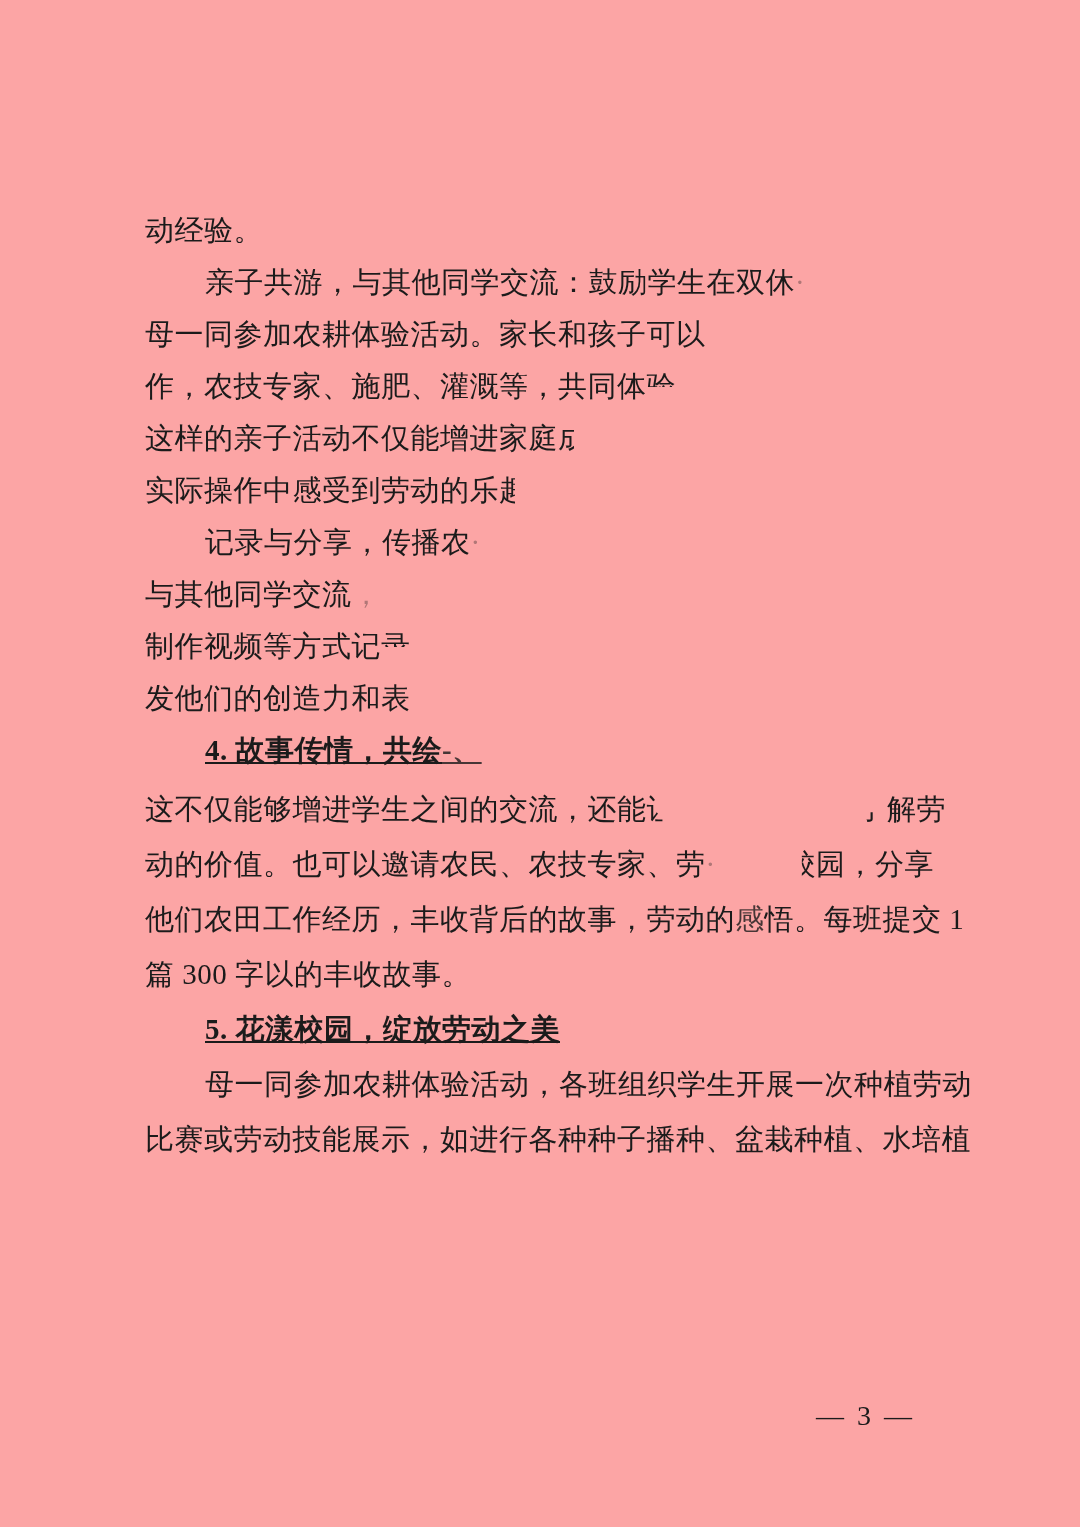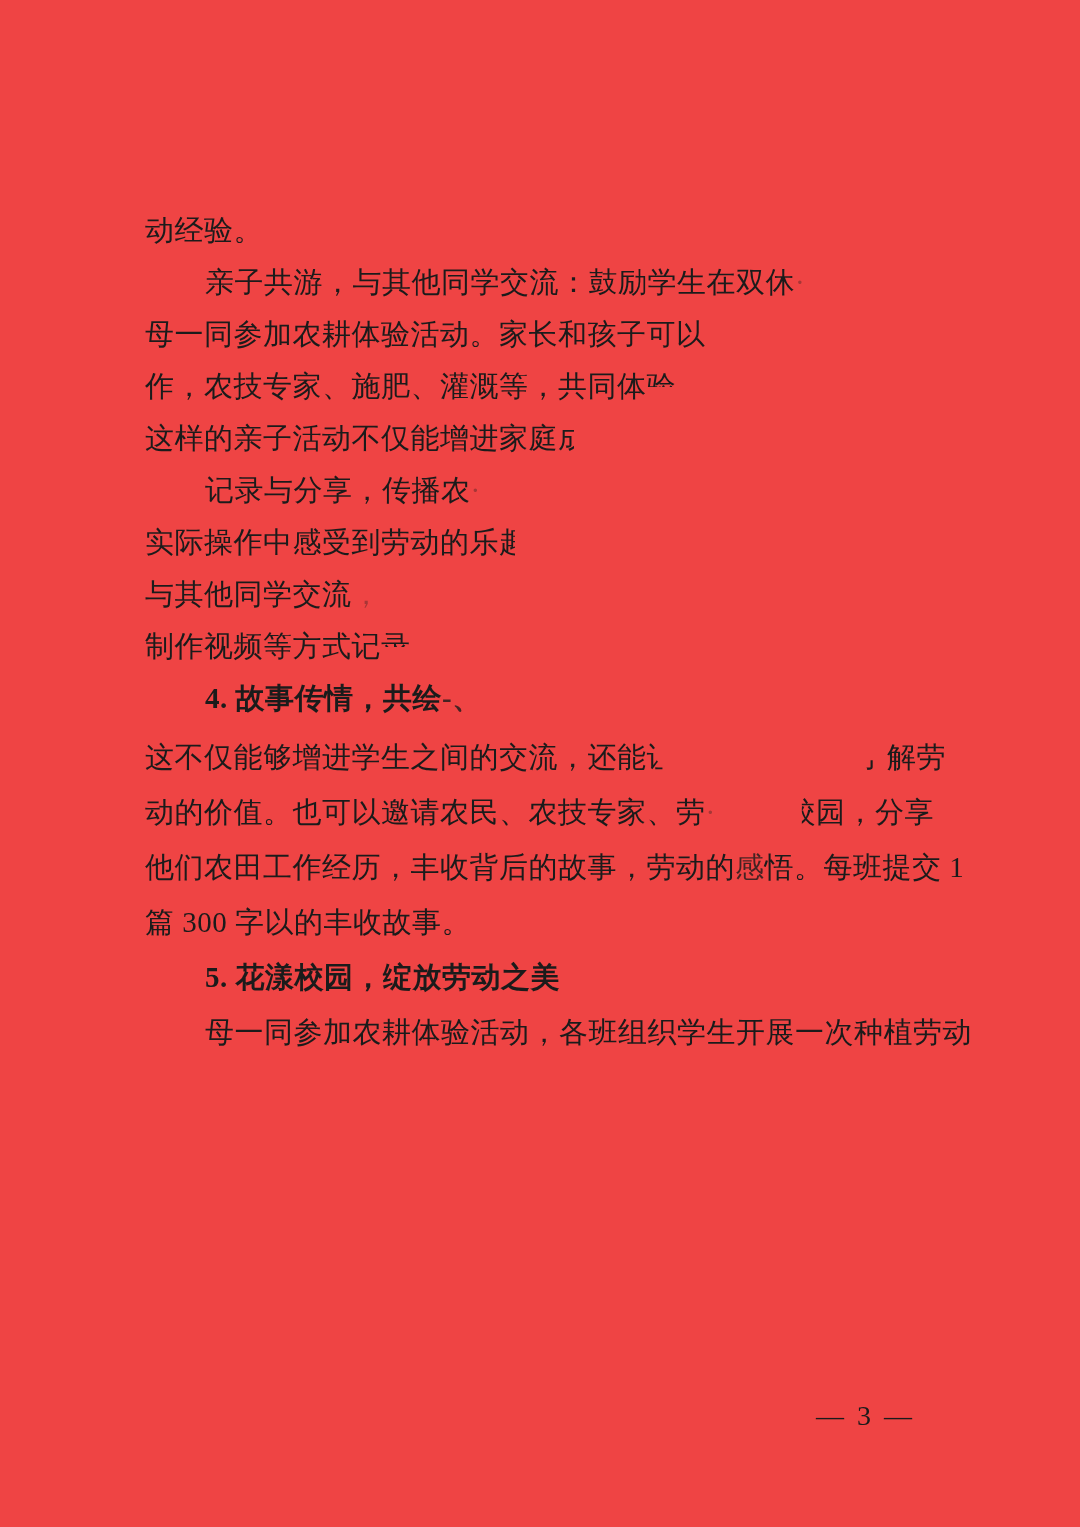--- a/index.html
+++ b/index.html
@@ -1,39 +1,39 @@
 <!DOCTYPE html>
 <html><head>
 <meta charset="utf-8">
 <style>
   html,body{margin:0;padding:0;background:#e8e8e8;}
   .page{
     position:relative;
     width:1080px;height:1527px;
-    background:#ef4444;
+    background:#fca5a5;
     overflow:hidden;
     font-family:"Liberation Serif","DejaVu Serif",serif;
     color:#1b1b1b;
   }
   .textblock{
     position:absolute;
     left:145px;top:204px;
     width:815px;
     font-size:29px;
   }
   .stanza-a .line{height:52px;line-height:52px;}
   .stanza-b{margin-top:6px;}
   .stanza-b .line{height:55px;line-height:55px;}
   .line{
     position:relative;
     white-space:nowrap;
     letter-spacing:0.5px;
   }
   .line.indent{text-indent:60px;}
-  .line.bold{font-weight:700;}
+  .line.bold{font-weight:700;text-decoration:underline;}
   .seg{display:inline;}
   .seg.half-left{display:inline-block;clip-path:inset(0 46% 0 0);}
   .seg.half-right{display:inline-block;clip-path:inset(0 0 0 52%);}
   .seg.half-top{display:inline-block;clip-path:inset(0 0 48% 0);}
   .seg.half-bottom{display:inline-block;clip-path:inset(55% 0 0 0);}
   .seg.faded{opacity:.5;}
   .seg.faint{opacity:.33;}
   .seg.dim{opacity:.8;}
   .rfrag{position:absolute;right:12px;top:0;text-indent:0;}
   .footer{
@@ -49,29 +49,31 @@
 <body>
 
 <div class="page">
   <div class="textblock">
     <div class="stanza stanza-a" id="stanza-a">
         <div class="line"><span class="seg">动经验。</span></div>
         <div class="line indent"><span class="seg">亲子共游，与其他同学交流：鼓励学生在双休</span><span class="seg faint">·</span></div>
         <div class="line"><span class="seg">母一同参加农耕体验活动。家长和孩子可以</span></div>
         <div class="line"><span class="seg">作，农技专家、施肥、灌溉等，共同体</span><span class="seg half-top">验</span></div>
         <div class="line"><span class="seg">这样的亲子活动不仅能增进家庭</span><span class="seg half-left">成</span></div>
+        <div class="line"><span class="seg">实际操作中感受到劳动的乐</span><span class="seg half-left">趣</span></div>
         <div class="line indent"><span class="seg">记录与分享，传播农</span><span class="seg faint">·</span></div>
-        <div class="line"><span class="seg">实际操作中感受到劳动的乐</span><span class="seg half-left">趣</span></div>
         <div class="line"><span class="seg">与其他同学交流</span><span class="seg faint">，</span></div>
         <div class="line"><span class="seg">制作视频等方式记</span><span class="seg half-top">录</span></div>
+        <div class="line"><span class="seg">发他们的创造力和表</span></div>
         <div class="line indent bold"><span class="seg">4. 故事传情，共绘</span><span class="seg dim">-、</span></div>
       </div>
     <div class="stanza stanza-b" id="stanza-b">
         <div class="line"><span class="seg">这不仅能够增进学生之间的交流，还能</span><span class="seg half-left">让</span><span class="rfrag" style="right: 14px;"><span class="seg half-bottom">了</span><span class="seg">解劳</span></span></div>
         <div class="line"><span class="seg">动的价值。也可以邀请农民、农技专家、劳</span><span class="seg faint">·</span><span class="rfrag" style="right: 26px;"><span class="seg half-right">校</span><span class="seg">园，分享</span></span></div>
         <div class="line"><span class="seg">他们农田工作经历，丰收背后的故事，劳动的</span><span class="seg dim">感</span><span class="seg">悟。每班提交 1</span></div>
         <div class="line"><span class="seg">篇 300 字以的丰收故事。</span></div>
         <div class="line indent bold"><span class="seg">5. 花漾校园，绽放劳动之美</span></div>
         <div class="line indent"><span class="seg">母一同参加农耕体验活动，各班组织学生开展一次种植劳动</span></div>
+        <div class="line"><span class="seg">比赛或劳动技能展示，如进行各种种子播种、盆栽种植、水培植</span></div>
       </div>
   </div>
   <div class="footer">— 3 —</div>
 </div>
 
 </body></html>

